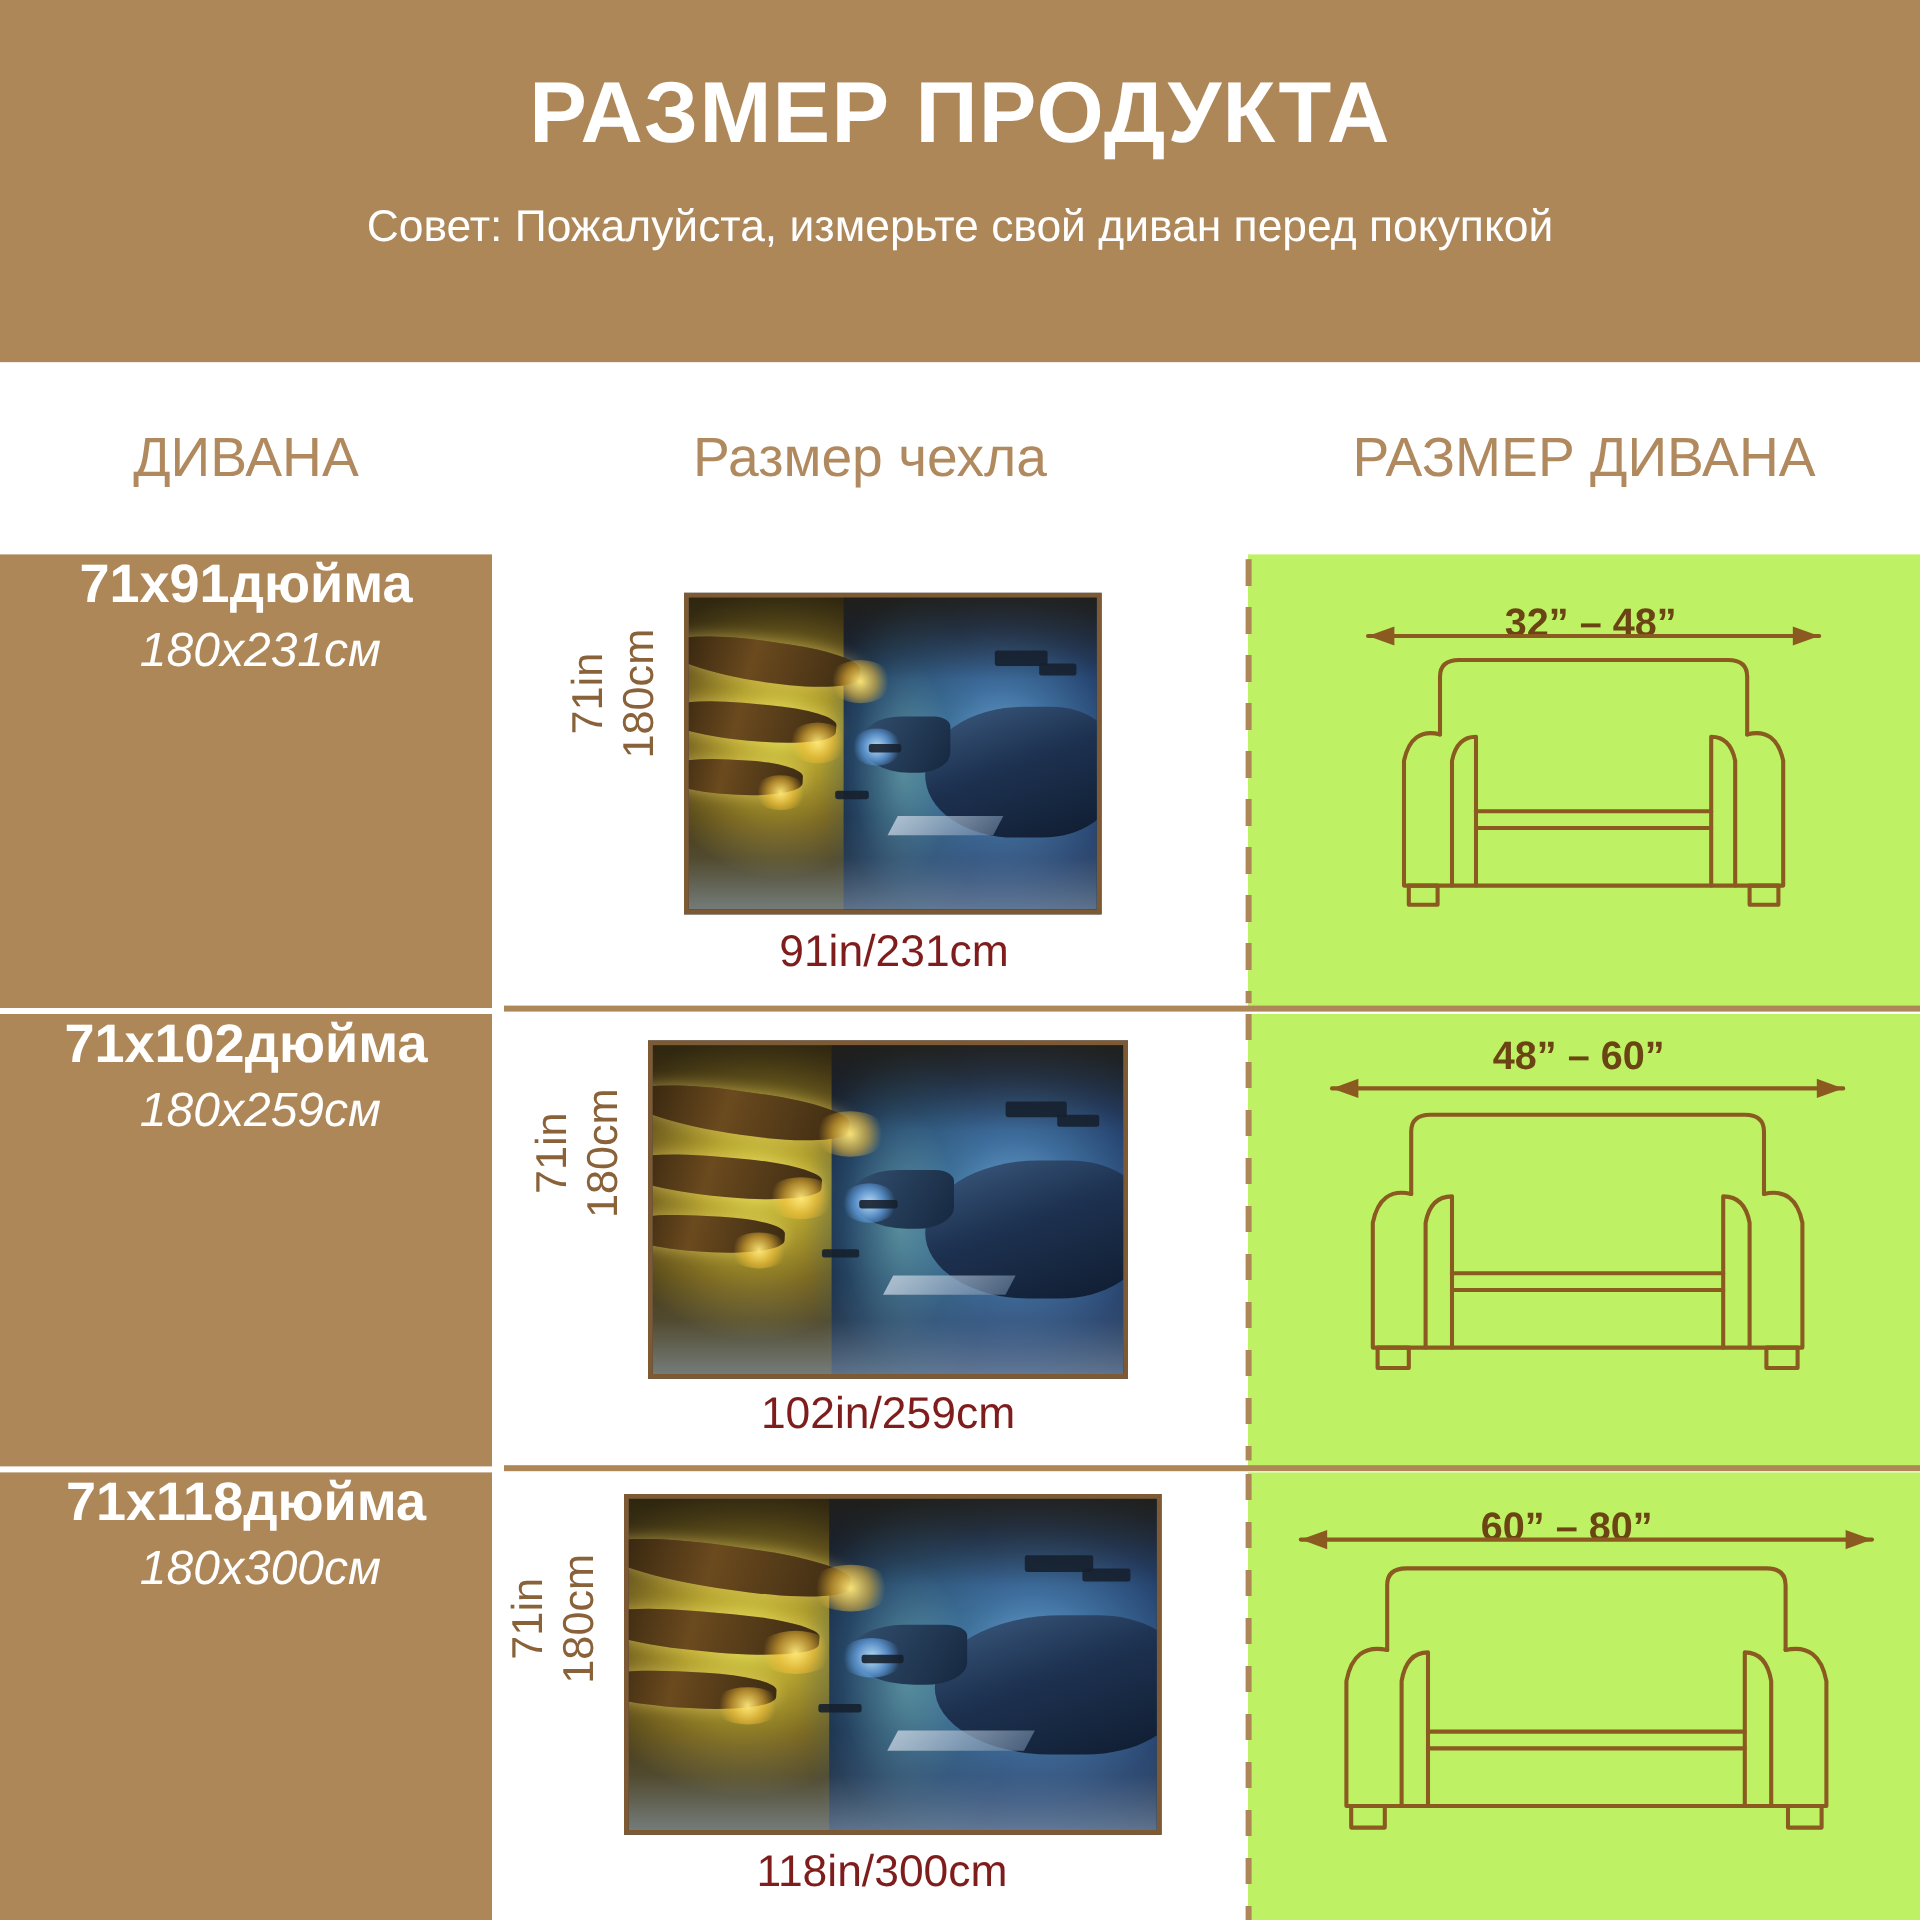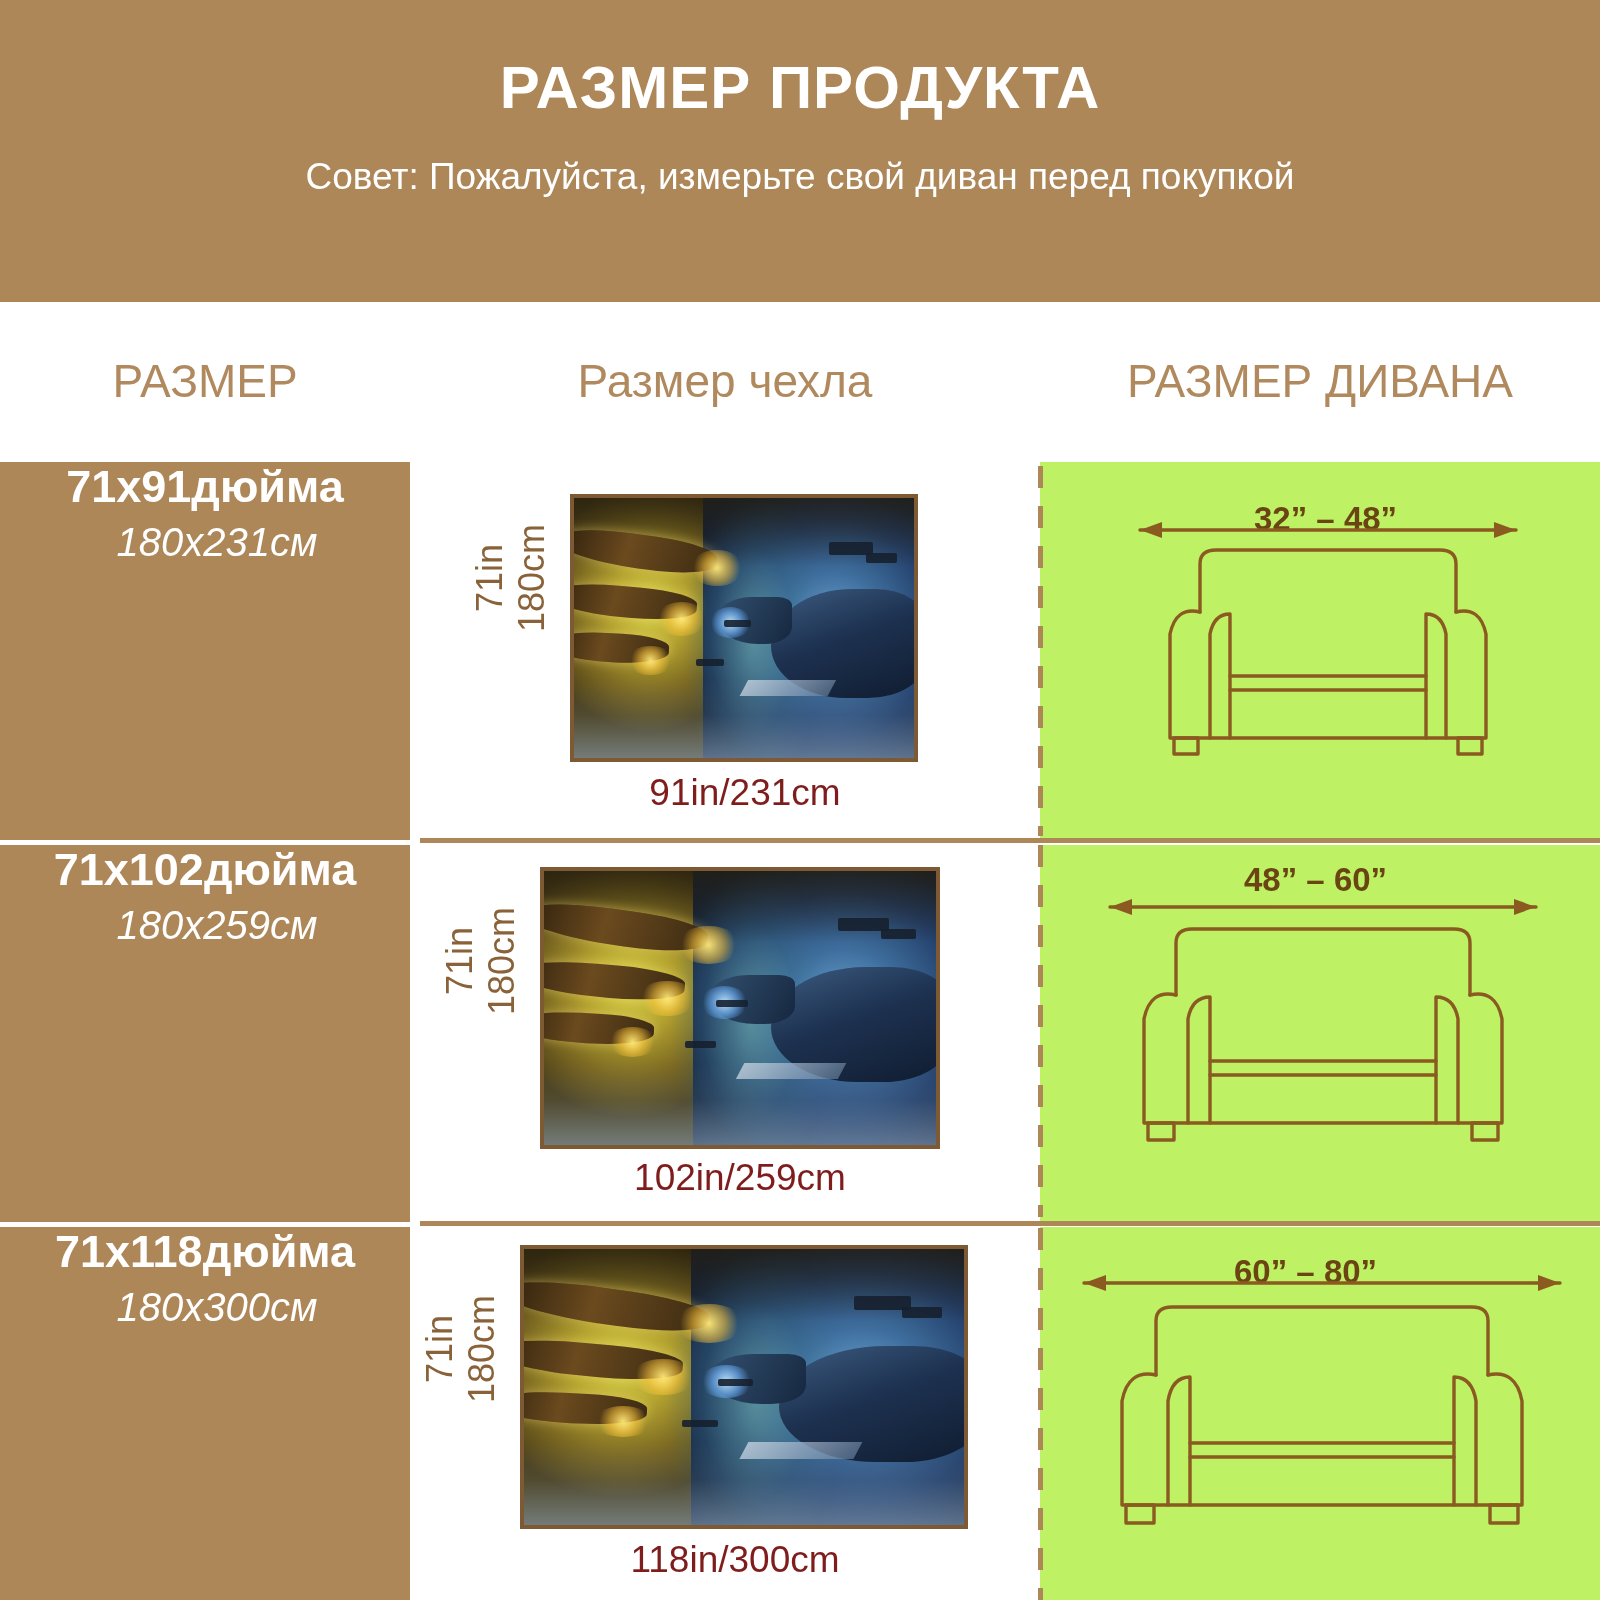--- a/index.html
+++ b/index.html
@@ -14,21 +14,21 @@
   
   .header {
     position:absolute; left:0; top:0; width:1600px; height:302px;
     background:#ae8759;
     display:flex; flex-direction:column;
     align-items:center; justify-content:flex-start;
   }
   .header-title {
     margin-top:58px;
     color:#ffffff;
-    font-size:60px;
+    font-size:72px;
     font-weight:bold;
     letter-spacing:1px;
     line-height:1.0;
     white-space:nowrap;
   }
   .header-sub {
     margin-top:38px;
     color:#ffffff;
     font-size:37px;
     font-weight:normal;
@@ -206,21 +206,21 @@
 <body>
 
 <div id="page">
 
   <div class="header">
     <div class="header-title">РАЗМЕР ПРОДУКТА</div>
     <div class="header-sub">Совет: Пожалуйста, измерьте свой диван перед покупкой</div>
   </div>
 
   <div class="colheads">
-    <div class="colhead ch-size">РАЗМЕР</div>
+    <div class="colhead ch-size">ДИВАНА</div>
     <div class="colhead ch-cover">Размер чехла</div>
     <div class="colhead ch-sofa">РАЗМЕР ДИВАНА</div>
   </div>
 
   <div class="row row-1">
     <div class="size-cell">
       <div class="size-in">71x91дюйма</div>
       <div class="size-cm">180x231см</div>
     </div>
 

